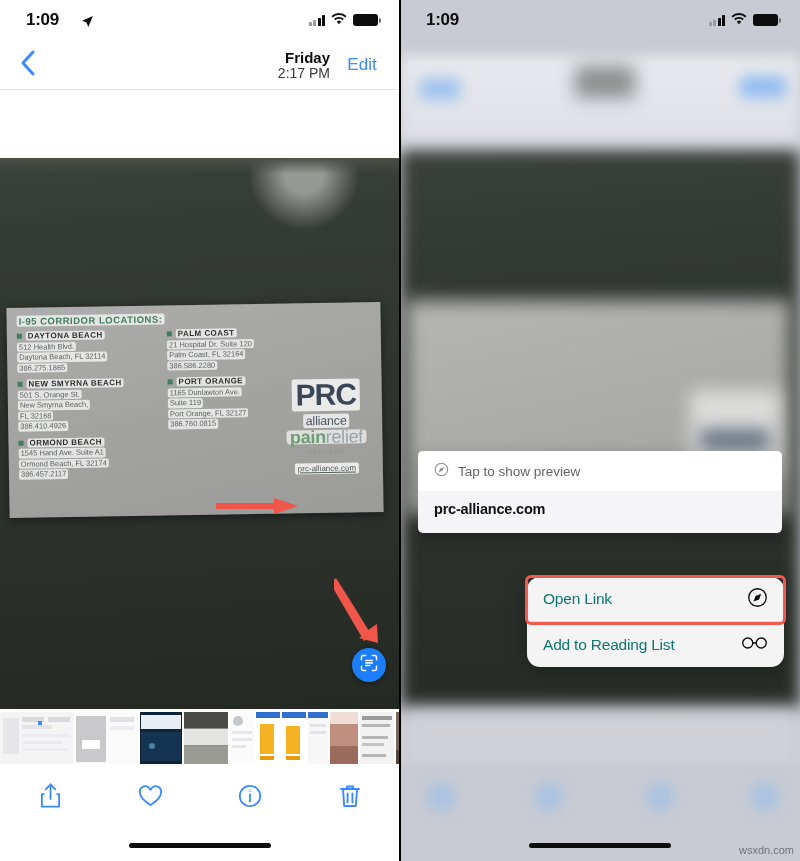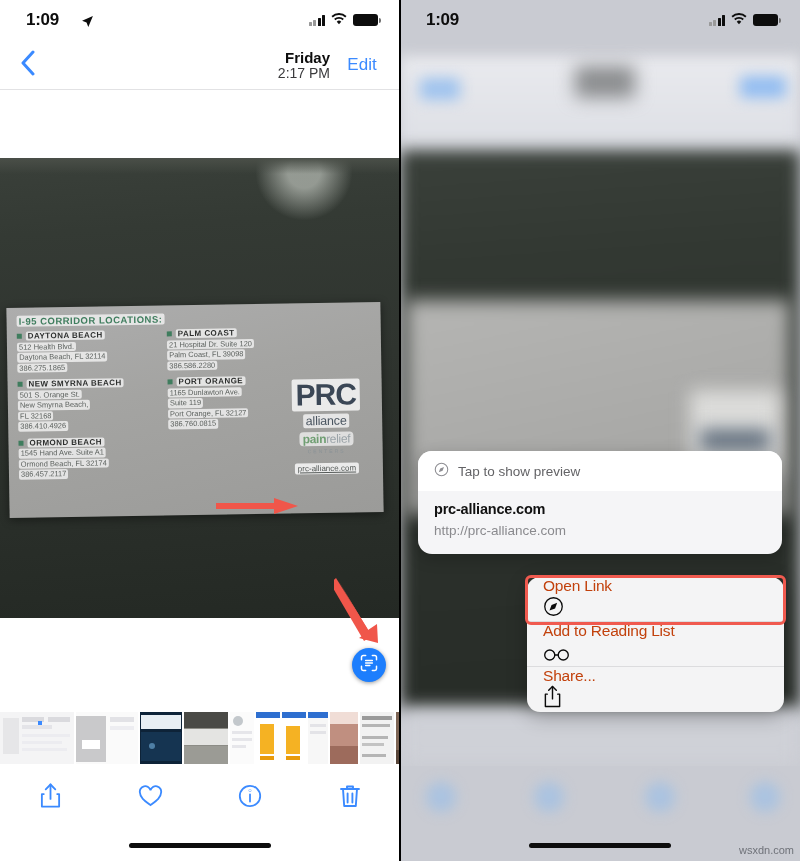--- a/index.html
+++ b/index.html
@@ -59,21 +59,21 @@
   .nav-title { flex: 1; text-align: right; }
   .nav-day { font-size: 15px; font-weight: bold; color: #0d0d0d; line-height: 17px; }
   .nav-time { font-size: 14px; color: #3a3a3c; line-height: 15px; }
   .nav-edit {
     width: 70px; text-align: center; font-size: 17px; color: #3b8aff;
     padding-right: 6px;
   }
 
   
   .photo {
-    position: absolute; left: 0; top: 158px; width: 400px; height: 460px;
+    position: absolute; left: 0; top: 158px; width: 400px; height: 551px;
     background: #2b302b; overflow: hidden;
   }
   .photo-bg {
     position: absolute; inset: 0;
     background:
       radial-gradient(circle at 76% 3%, rgba(225,230,222,0.55) 0 3%, rgba(0,0,0,0) 9%),
       linear-gradient(176deg, #3a403a 0%, #343a34 16%, #2f342f 45%, #2a2f2a 72%, #242924 100%);
   }
   .photo-bg::after{
     content:""; position:absolute; left:0; right:0; top:0; height:16px;
@@ -121,21 +121,21 @@
     font-size: 30px; font-weight: bold; color: #3b4756; letter-spacing: -1px;
     line-height: 32px; padding: 0 4px; display: inline-block;
   }
   .prc-alliance {
     background: rgba(246,246,246,0.80); border-radius: 2px;
     font-size: 12.5px; color: #4a5560; letter-spacing: -0.2px;
     line-height: 14px; padding: 0 3px; display: inline-block; margin-top: 1px;
   }
   .prc-pain {
     background: rgba(246,246,246,0.72); border-radius: 4px;
-    font-size: 12px; line-height: 14px; padding: 0 3px;
+    font-size: 18px; line-height: 14px; padding: 0 3px;
     display: inline-block; letter-spacing: -0.3px;
   }
   .prc-pain b { color: #6f9e72; font-weight: bold; }
   .prc-pain span { color: #9aa3a8; }
   .prc-centers {
     font-size: 5px; color: #8a9296; letter-spacing: 2px; margin-top: 1px;
   }
   .prc-url {
     margin-top: 9px;
     background: rgba(246,246,246,0.88); border-radius: 2px;
@@ -208,44 +208,43 @@
   .blur-bg .b-bar   { position:absolute; left:0; top:766px; width:100%; height:95px;
                       background:#c9cbd2; }
   .blur-dot {
     position:absolute; top:782px; width:30px; height:30px; border-radius:50%;
     background:#9fc0e6; filter: blur(7px); opacity:0.75;
   }
 
   
   .sheet-preview {
     position: absolute; left: 418px; top: 451px; width: 364px;
-    background: #f5f5f7; border-radius: 14px; overflow: hidden;
+    background: #f5f5f7; border-radius: 5px; overflow: hidden;
     box-shadow: 0 4px 16px rgba(0,0,0,0.22); z-index: 30;
   }
   .sp-top {
     background: #ffffff; padding: 11px 16px;
     display: flex; align-items: center; gap: 9px;
     font-size: 13.5px; color: #636366;
   }
   .sp-body { padding: 10px 16px 16px 16px; }
   .sp-title { font-size: 14.5px; font-weight: bold; color: #111; letter-spacing: -0.2px; }
   .sp-url { font-size: 13.5px; color: #8a8a8e; margin-top: 6px; }
 
   
   .ctx-menu {
     position: absolute; left: 527px; top: 577px; width: 257px;
     background: #f4f4f5; border-radius: 13px; overflow: hidden;
     box-shadow: 0 5px 20px rgba(0,0,0,0.25); z-index: 30;
   }
   .ctx-item {
     height: 45px; padding: 0 16px;
-    display: flex; align-items: flex-start; justify-content: space-between;
-    font-size: 15.5px; color: #c2410c; letter-spacing: -0.2px;
+    display: flex; align-items: center; justify-content: space-between;
+    font-size: 15.5px; color: #0f766e; letter-spacing: -0.2px;
     border-bottom: 1px solid #dcdcde;
-    flex-direction: column;
   }
   .ctx-item:last-child { border-bottom: none; }
   .ctx-highlight {
     position: absolute; left: 525px; top: 575px; width: 261px; height: 50px;
     border: 3px solid #f05a4f; border-radius: 6px; z-index: 40;
   }
 
   .watermark {
     position: absolute; right: 6px; bottom: 5px;
     font-size: 11px; color: #6f7279; z-index: 55;
@@ -347,21 +346,21 @@
             </div>
 
             <div class="card-col">
 
               <div class="loc-block">
                 <div class="loc-name">
                   <span class="loc-sq"></span>
                   <span class="ocr-hl">PALM COAST</span>
                 </div>
                 <div class="loc-line"><span class="ocr-hl">21 Hospital Dr. Suite 120</span></div>
-                <div class="loc-line"><span class="ocr-hl">Palm Coast, FL 39098</span></div>
+                <div class="loc-line"><span class="ocr-hl">Palm Coast, FL 32164</span></div>
                 <div class="loc-line"><span class="ocr-hl">386.586.2280</span></div>
               </div>
 
               <div class="loc-block">
                 <div class="loc-name">
                   <span class="loc-sq"></span>
                   <span class="ocr-hl">PORT ORANGE</span>
                 </div>
                 <div class="loc-line"><span class="ocr-hl">1165 Dunlawton Ave.</span></div>
                 <div class="loc-line"><span class="ocr-hl">Suite 119</span></div>
@@ -600,21 +599,20 @@
       <span>
         <svg width="15" height="15" viewBox="0 0 24 24" fill="none" stroke="#8e8e93" stroke-width="1.7">
           <circle cx="12" cy="12" r="10"></circle>
           <path d="M16 8l-2.3 6.1L7.6 16.4l2.3-6.1z" fill="#8e8e93" stroke="none"></path>
         </svg>
       </span>
       <span>Tap to show preview</span>
     </div>
     <div class="sp-body">
       <div class="sp-title">prc-alliance.com</div>
-      <div class="sp-url">http://prc-alliance.com</div>
     </div>
   </div>
 
   <div class="ctx-menu">
     <div class="ctx-item">
       <span>Open Link</span>
       <span>
         <svg width="21" height="21" viewBox="0 0 24 24" fill="none" stroke="#0b0b0b" stroke-width="1.5">
           <circle cx="12" cy="12" r="10"></circle>
           <path d="M16.2 7.8l-2.4 6.4-6.4 2.4 2.4-6.4z" fill="#0b0b0b" stroke="none"></path>
@@ -624,30 +622,20 @@
     <div class="ctx-item">
       <span>Add to Reading List</span>
       <span>
         <svg width="27" height="14" viewBox="0 0 30 14" fill="none" stroke="#0b0b0b" stroke-width="1.5">
           <circle cx="7.5" cy="7" r="5.6"></circle>
             <circle cx="22.5" cy="7" r="5.6"></circle>
           <path d="M13.1 7h3.8"></path>
         </svg>
       </span>
     </div>
-    <div class="ctx-item">
-      <span>Share...</span>
-      <span>
-        <svg width="19" height="23" viewBox="0 0 20 24" fill="none" stroke="#0b0b0b" stroke-width="1.5" stroke-linecap="round" stroke-linejoin="round">
-          <path d="M10 1.5v13"></path>
-            <path d="M6 5.5l4-4 4 4"></path>
-          <path d="M4.5 9.5H2.5v13h15v-13h-2"></path>
-        </svg>
-      </span>
-    </div>
   </div>
 
   <div class="ctx-highlight"></div>
 
   <div class="panel-divider"></div>
 
   <div class="watermark">wsxdn.com</div>
 </div>
 
 </body></html>

